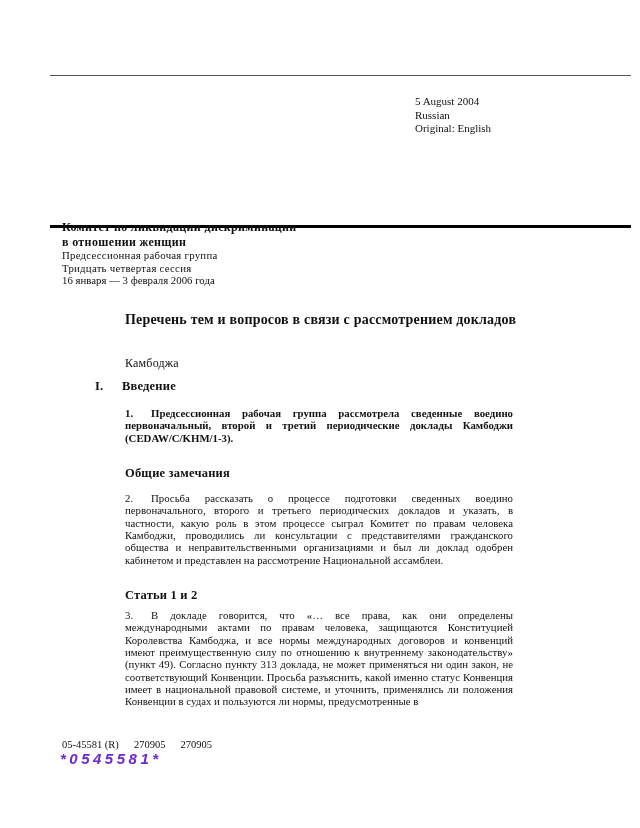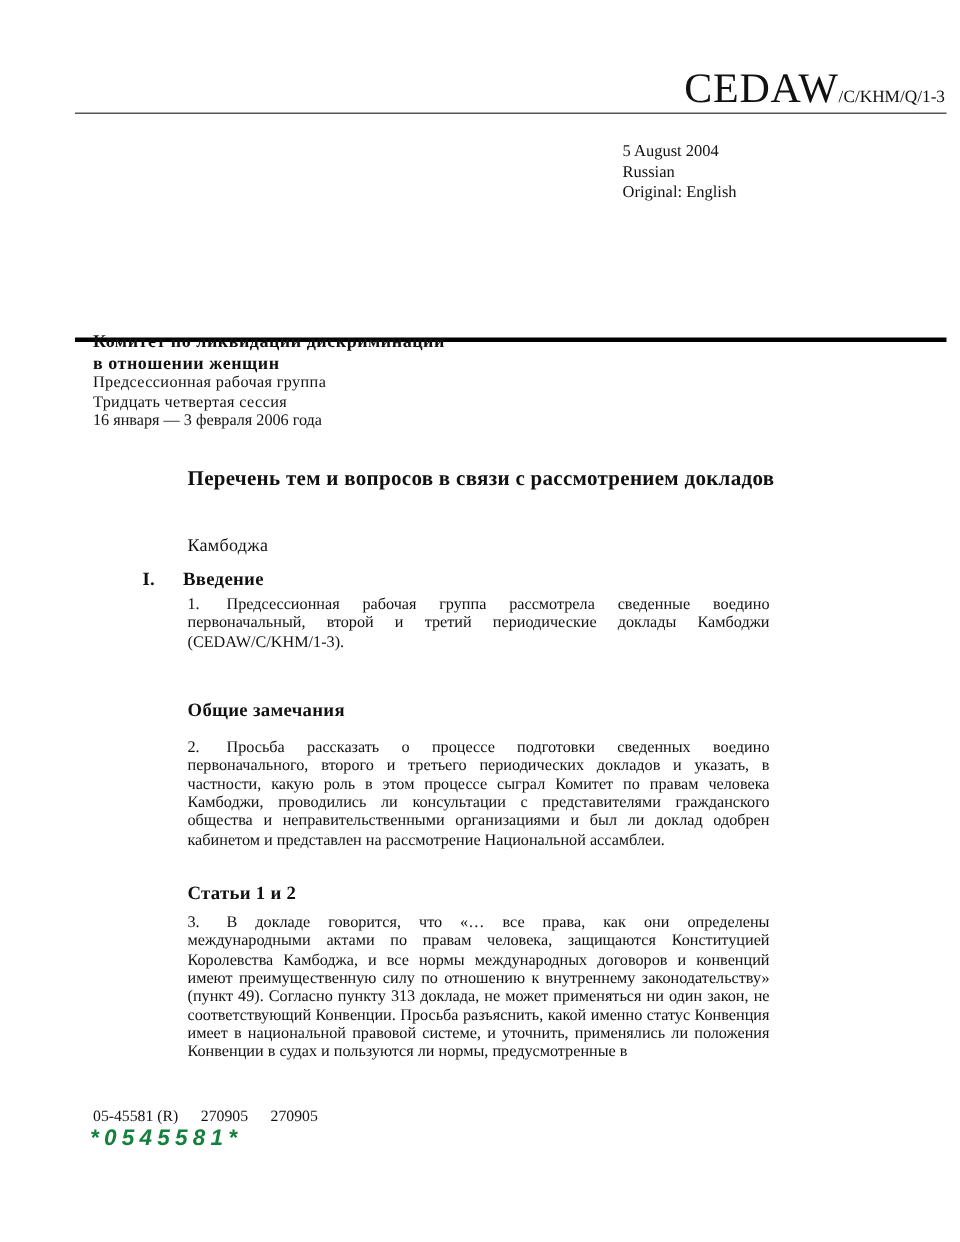--- a/index.html
+++ b/index.html
@@ -26,43 +26,39 @@
   .country { position:absolute; left:125px; top:356px; font-size:12px; font-weight:normal; letter-spacing:0.2px; }
 
   .section-heading { position:absolute; left:95px; top:379px; font-size:12.5px; font-weight:bold; letter-spacing:0.2px; }
   .section-heading .snum { display:inline-block; width:27px; }
 
   .h3 { position:absolute; left:125px; font-size:12.5px; font-weight:bold; letter-spacing:0.2px;text-align:center; }
   .h3.general  { top:466px; }
   .h3.articles { top:588px; }
 
   .para { position:absolute; left:125px; width:388px; font-size:10.8px; line-height:12.35px; text-align:justify; }
-  .para.p1 { top:397px; }
+  .para.p1 { top:407px;font-weight:bold; }
   .para.p2 { top:492px; }
   .para.p3 { top:609px; }
   .pnum { display:inline-block; width:26px; }
 
   .footer-id { position:absolute; left:62px; top:739px; font-size:10.5px; white-space:nowrap; }
   .footer-id .fseg { margin-right:15px; }
 
   .barcode {
     position:absolute; left:60px; top:750px;
     font-family:"Liberation Sans", sans-serif; font-weight:bold; font-style:italic;
-    font-size:15px; letter-spacing:3.5px; color:#15803d;
+    font-size:15px; letter-spacing:3.5px; color:#6d28d9;
   }
 </style>
 </head>
 <body>
 
 <div class="page">
 
-  <div class="doc-symbol">
-    <span class="big">CEDAW</span>
-      <span class="small">/C/KHM/Q/1-3</span>
-  </div>
 
   <div class="rule-thin"></div>
 
   <div class="dateblock">
     <div>5 August 2004</div>
     <div>Russian</div>
     <div>Original: English</div>
   </div>
 
   <div class="rule-thick"></div>

